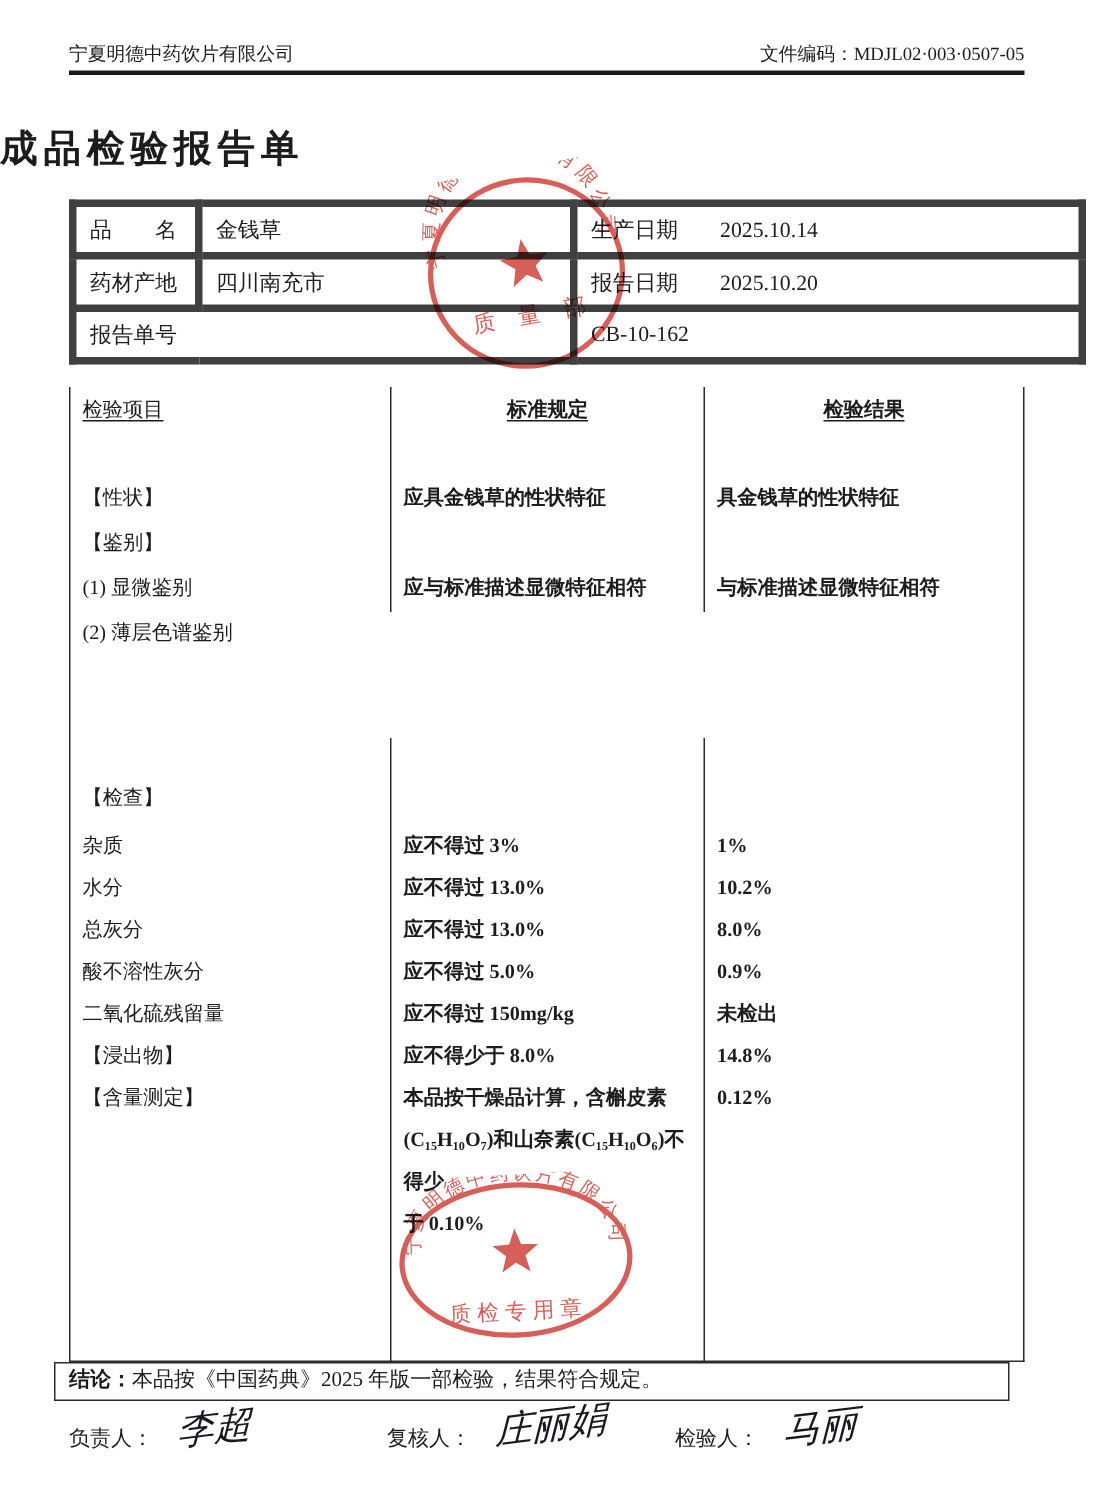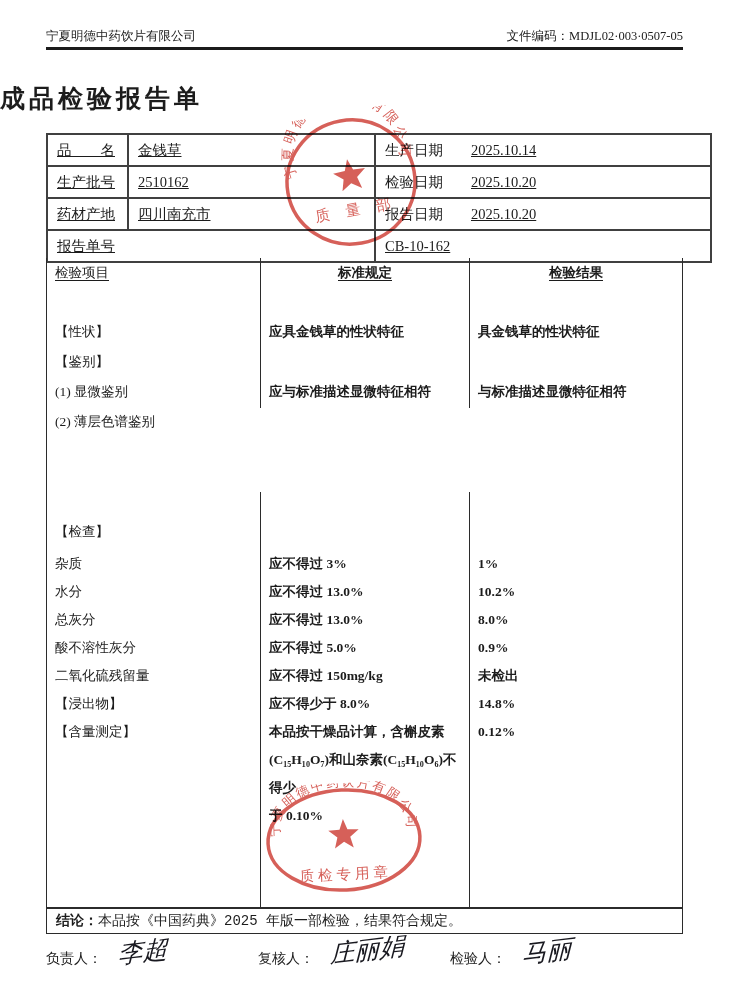--- a/index.html
+++ b/index.html
@@ -10,40 +10,40 @@
   }
   
   .hdr{position:absolute;left:46px;top:28px;width:637px;display:flex;
        justify-content:space-between;font-size:12.5px;line-height:16px;}
   .hdr-rule{position:absolute;left:46px;top:47px;width:637px;height:2.5px;background:#1b1b1b;}
   .title{position:absolute;left:0;top:82px;width:729px;text-align:left;
          font-size:25px;font-weight:bold;letter-spacing:4px;}
   
   table.info{position:absolute;left:46px;top:133px;width:637px;border-collapse:collapse;
              font-size:14.5px;table-layout:fixed;}
-  table.info td{border:2px solid #404040;height:30px;padding:0 0 0 9px;vertical-align:middle;text-decoration:underline;}
+  table.info td{border:5px solid #404040;height:30px;padding:0 0 0 9px;vertical-align:middle;}
   .w1{width:70px}.w2{width:236px}.w3{width:325px}
   .lab2{display:inline-block;min-width:86px;}
   
   .main{position:absolute;left:46px;top:258px;width:637px;height:650px;
         border:1px solid #2b2b2b;border-top:none;box-sizing:border-box;
         font-size:13.5px;}
   .mrow{display:grid;grid-template-columns:213px 209px 1fr;}
   .mrow>div{padding-left:8px;line-height:28px;box-sizing:border-box;}
   .mrow .c2,.mrow .c3{border-left:1px solid #2b2b2b;font-weight:bold;}
   .mhead>div{height:40px;line-height:30px;}
   .ctr{text-align:center;padding-left:0!important;}
   .u{text-decoration:underline;text-underline-offset:3px;}
   .h20>div{height:20px}.h26>div{height:26px}.h28>div{height:28px}
   .h30>div{height:30px}.h32>div{height:32px}.h84>div{height:84px}
   .fill>div{height:106px}
   
-  .concl{position:absolute;left:46px;top:908px;width:637px;height:26px;box-sizing:border-box;
+  .concl{position:absolute;left:36px;top:908px;width:637px;height:26px;box-sizing:border-box;
          border:1px solid #2b2b2b;border-top:1px solid #2b2b2b;line-height:24px;
-         font-size:14px;padding-left:9px;font-family:Liberation Mono, monospace;}
+         font-size:14px;padding-left:9px;}
   .concl .bold{font-weight:bold;}
   .signs{position:absolute;left:0;top:938px;width:729px;height:55px;font-size:14px;}
   .sg{position:absolute;top:0;white-space:nowrap;}
   .hand{display:inline-block;margin-left:16px;font-family:"DejaVu Sans",sans-serif;
         font-style:italic;font-size:25px;color:#18181f;
         transform:rotate(-7deg) skewX(-8deg);transform-origin:left center;}
   
   .stamp{position:absolute;opacity:.85;mix-blend-mode:multiply;}
   .stamp-top{left:281px;top:112px;transform:rotate(-10deg);}
   .stamp-bottom{left:259px;top:783px;transform:rotate(-3deg);}
@@ -61,27 +61,20 @@
 
 <div class="title">成品检验报告单</div>
 
 <table class="info">
   <tbody>
       <tr>
     <td class="w1">品　　名</td>
     <td class="w2">金钱草</td>
     <td class="w3">
       <span class="lab2">生产日期</span><span>2025.10.14</span>
-    </td>
-  </tr>
-  <tr>
-    <td>生产批号</td>
-    <td>2510162</td>
-    <td>
-      <span class="lab2">检验日期</span><span>2025.10.20</span>
     </td>
   </tr>
   <tr>
     <td>药材产地</td>
     <td>四川南充市</td>
     <td>
       <span class="lab2">报告日期</span><span>2025.10.20</span>
     </td>
   </tr>
   <tr>

